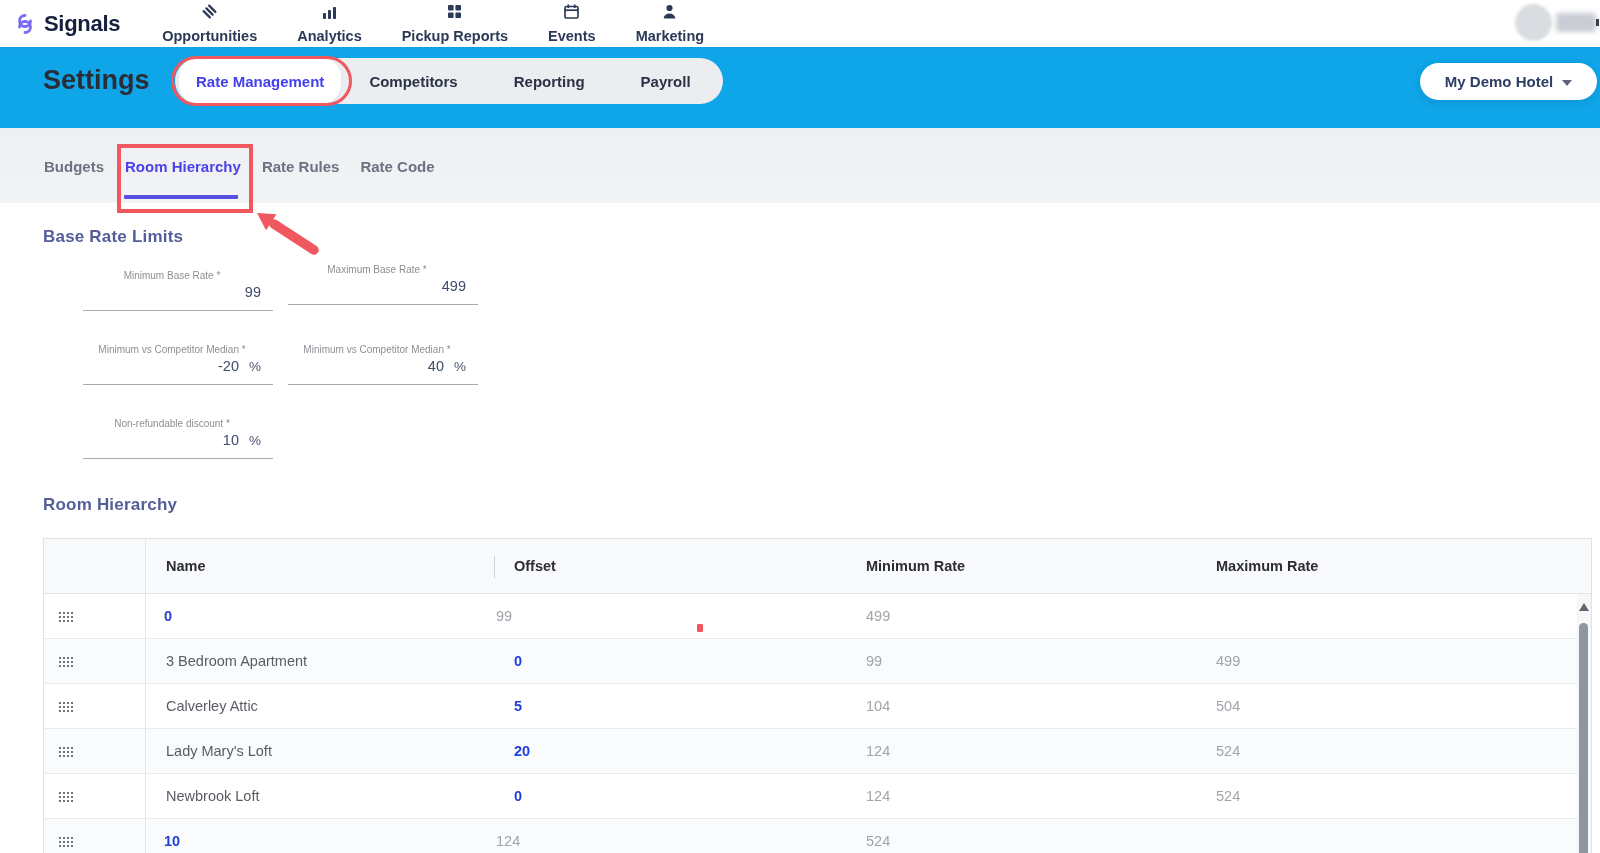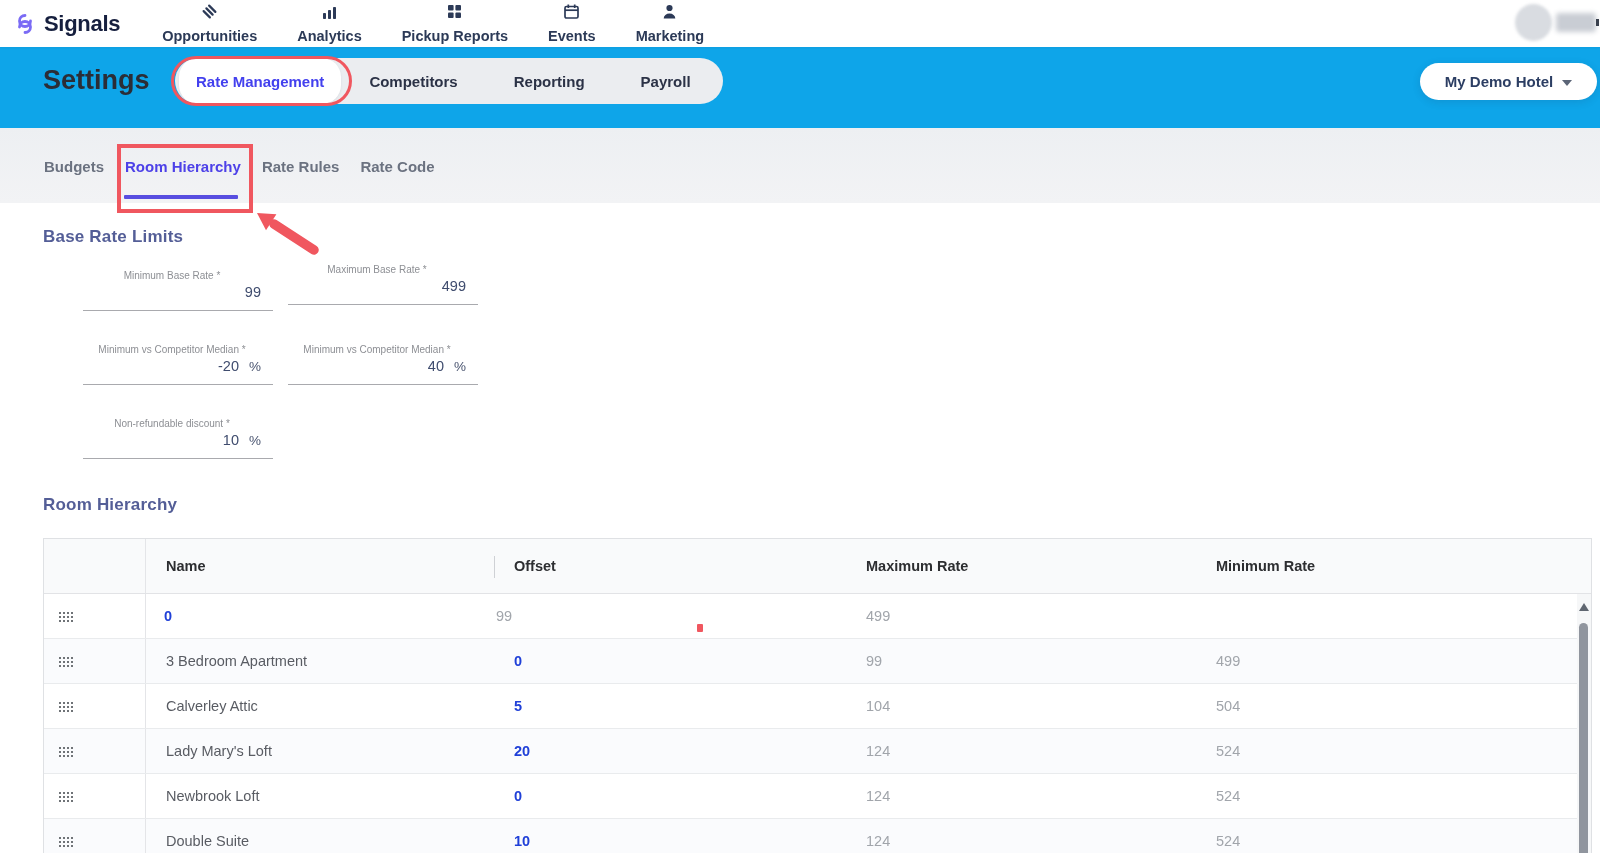--- a/index.html
+++ b/index.html
@@ -234,22 +234,22 @@
       </div>
     </div>
 
     <div class="section-heading" id="h-rooms">Room Hierarchy</div>
 
     <div class="tablewrap">
       <div class="thead">
         <div class="cell-drag-head"></div>
         <div class="th-name">Name</div>
         <div class="th-offset">Offset</div>
+        <div>Minimum Rate</div>
         <div>Maximum Rate</div>
-        <div>Minimum Rate</div>
         <div class="col-resize"></div>
       </div>
       <div>
   <div class="trow">
     <div class="cell-drag">
       <div class="draghandle"></div>
     </div>
     <div class="cell-offset">0</div>
     <div class="cell-min">99</div>
     <div class="cell-max">499</div>
@@ -292,21 +292,20 @@
     <div class="cell-name">Newbrook Loft</div>
     <div class="cell-offset">0</div>
     <div class="cell-min">124</div>
     <div class="cell-max">524</div>
   </div>
 
   <div class="trow alt">
     <div class="cell-drag">
       <div class="draghandle"></div>
     </div>
-    <div class="cell-name">Double Suite</div>
     <div class="cell-offset">10</div>
     <div class="cell-min">124</div>
     <div class="cell-max">524</div>
   </div>
 </div>
       <div class="vscroll">
         <div class="up"></div>
         <div class="thumb"></div>
       </div>
     </div>

